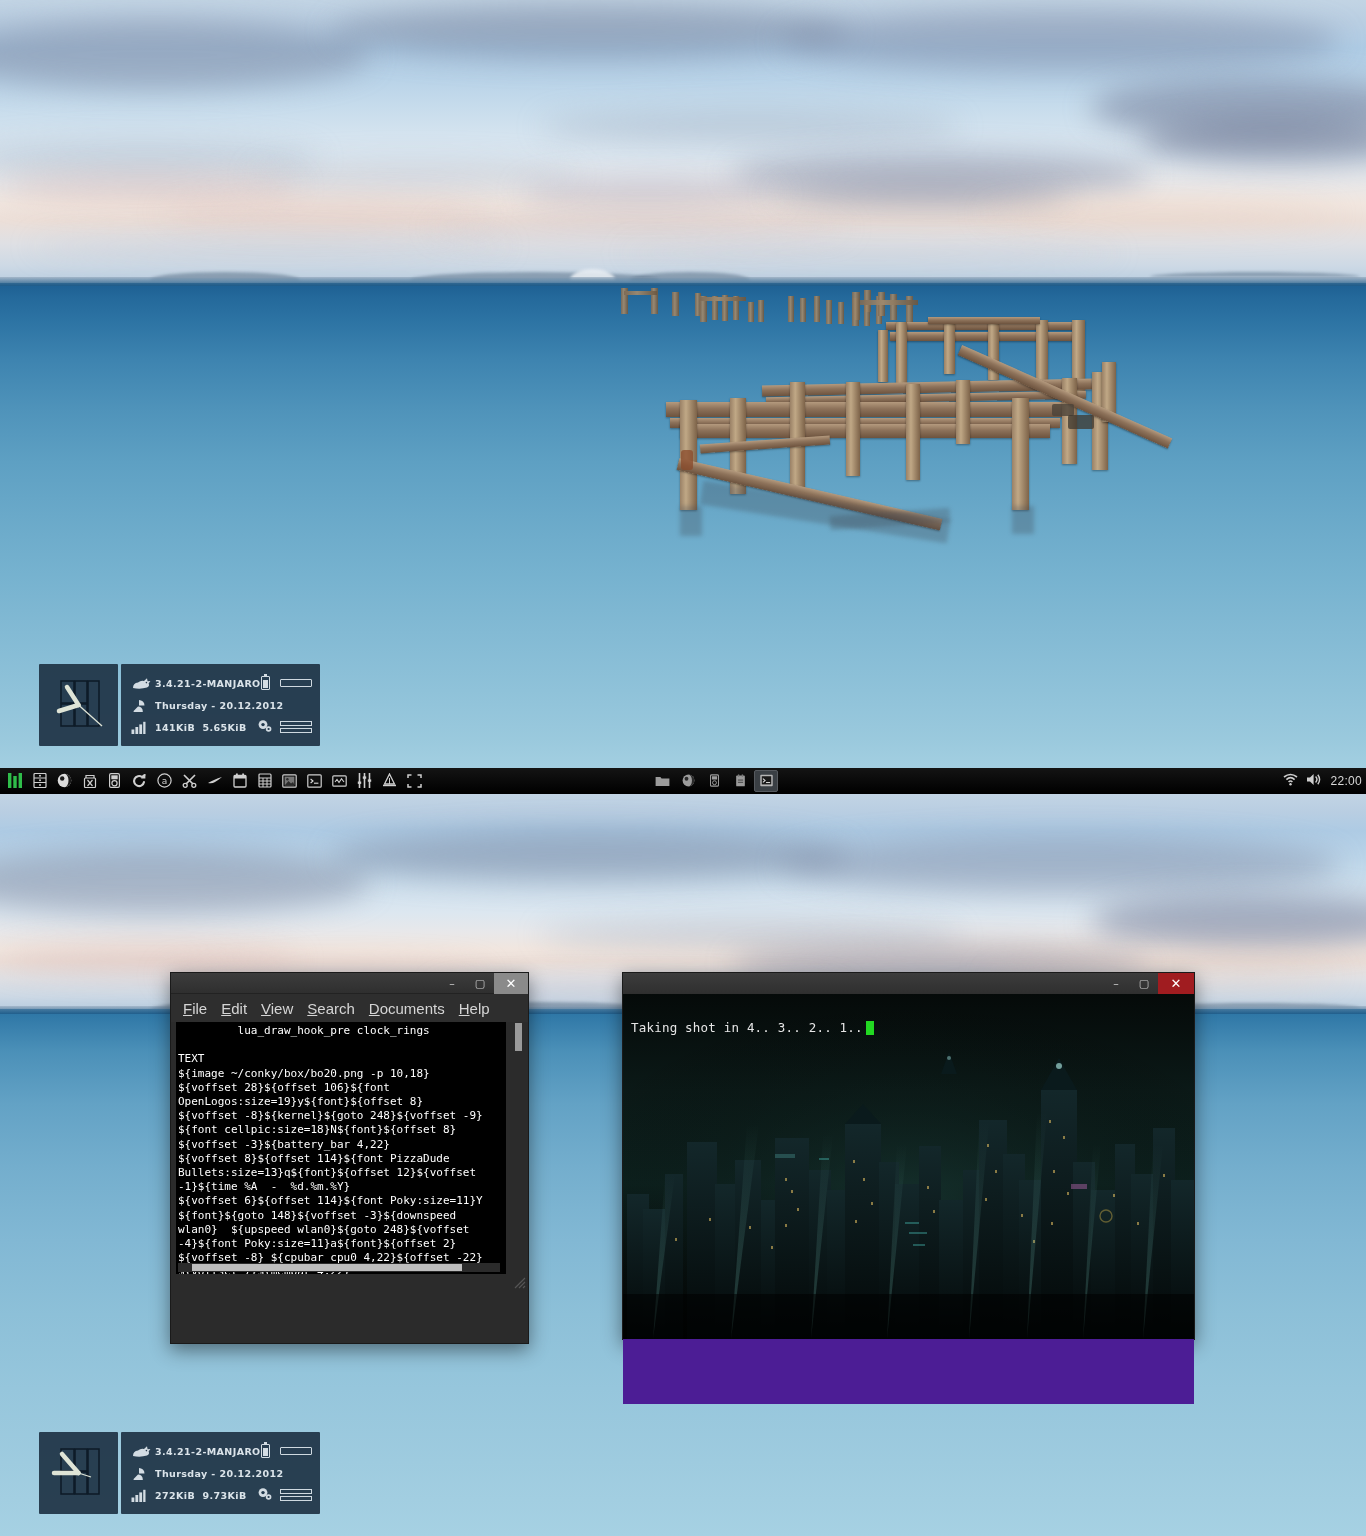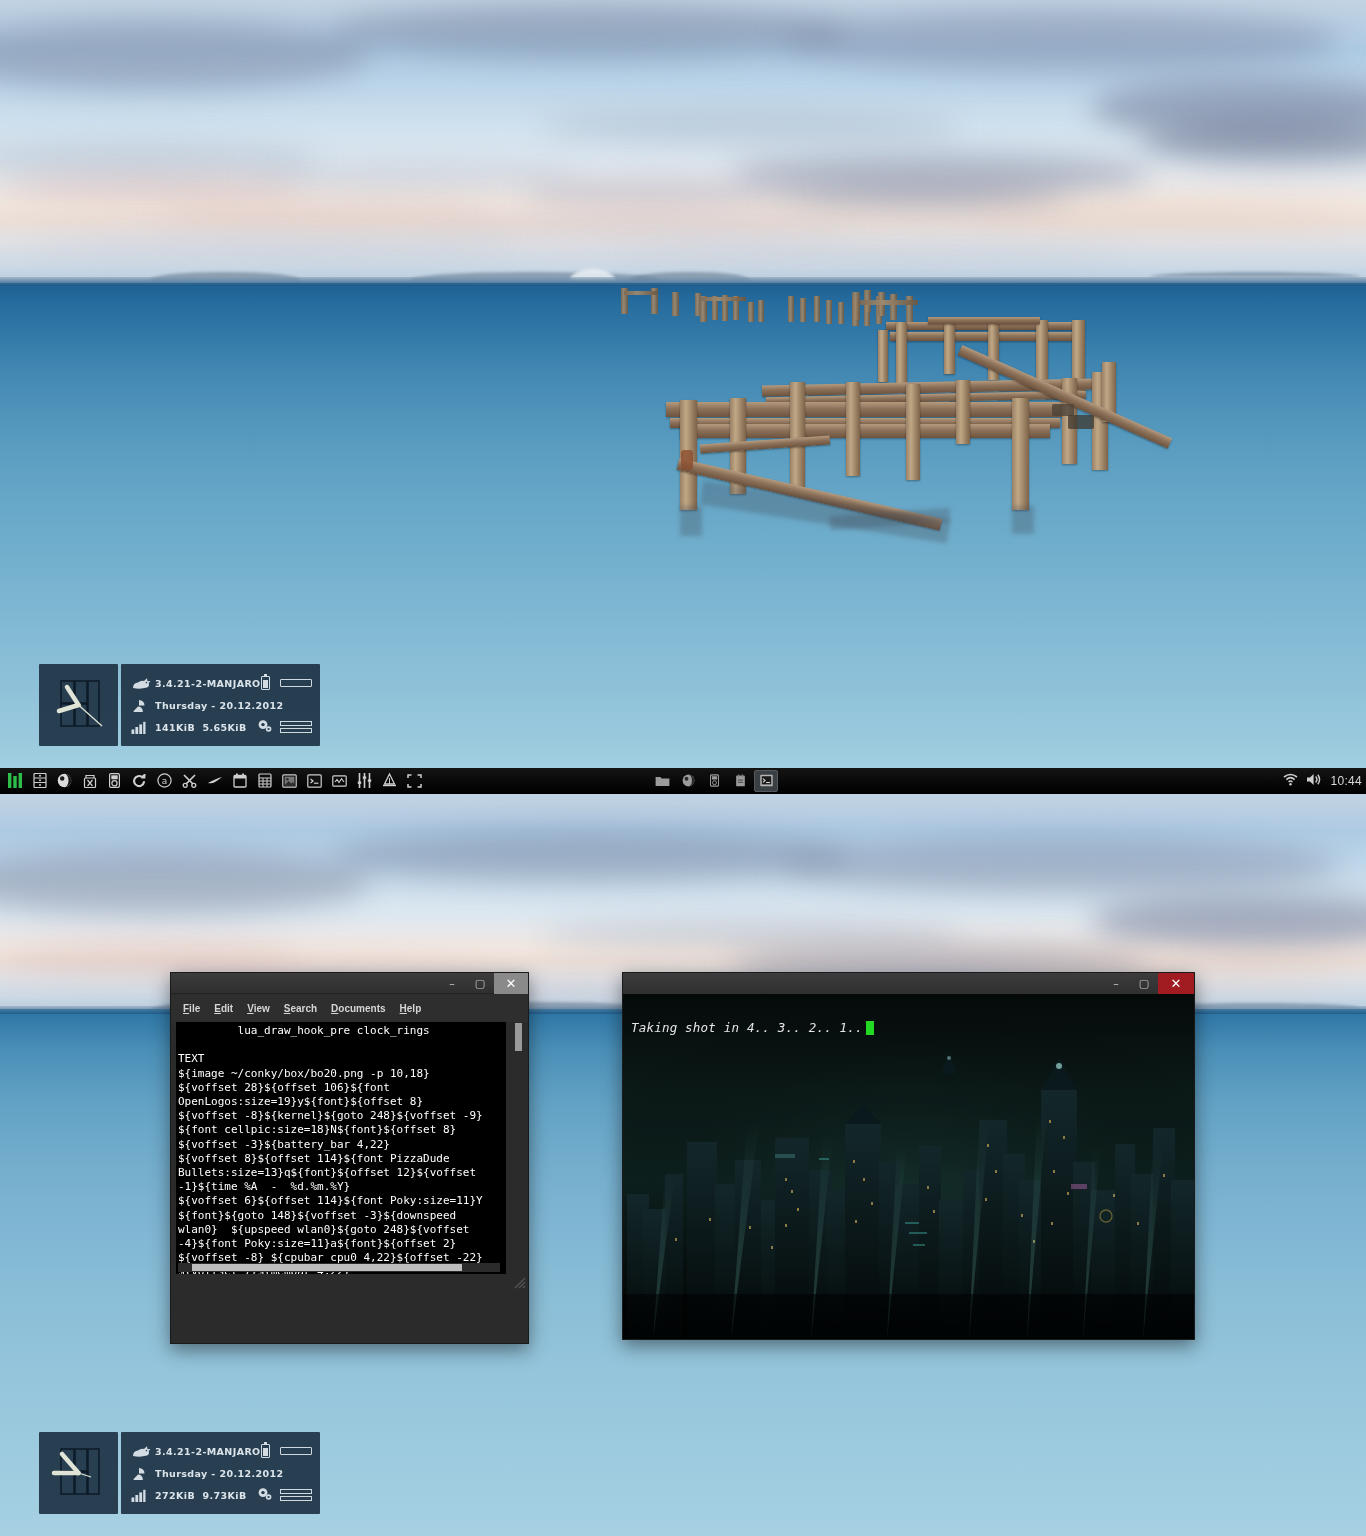--- a/index.html
+++ b/index.html
@@ -151,21 +151,21 @@
   }
   .ge-btn {
     width: 28px; height: 21px; display: flex; align-items: center; justify-content: center;
     color: #cfcfcf; font-size: 11px;
   }
   .ge-btn.close { background: #8a8a8a; color: #fff; width: 34px; font-size: 13px; }
   .ge-menubar {
     height: 28px; display: flex; align-items: center; padding-left: 12px; gap: 14px;
     background: #2e2e2e;
   }
-  .ge-menu { color: #d5d5d5; font-size: 10px; font-family: "Liberation Sans", sans-serif; font-weight: bold; }
+  .ge-menu { color: #d5d5d5; font-size: 15px; font-family: "Liberation Sans", sans-serif; }
   .ge-menu u { text-decoration: underline; }
   .ge-tabbar { height: 24px; background: #232323; display: flex; align-items: flex-end; padding-left: 8px; }
   .ge-tab {
     height: 22px; background: #3a3a3a; display: flex; align-items: center; gap: 5px;
     padding: 0 7px 0 6px; border-radius: 2px 2px 0 0;
   }
   .ge-tab-label { color: #e2e2e2; font-size: 11px; font-family: "Liberation Sans", sans-serif; }
   .ge-tab-close { color: #ddd; font-size: 10px; font-weight: bold; }
   .ge-body { position: relative; height: 268px; background: #2b2b2b; padding: 0 3px; }
   .ge-text {
@@ -188,23 +188,22 @@
     background: #111; border: 1px solid #1a1a1a;
     box-shadow: 0 6px 18px rgba(0,0,0,.45);
   }
   .tm-titlebar {
     height: 21px; background: linear-gradient(to bottom, #3c3c3c, #2f2f2f);
     display: flex; align-items: center; justify-content: flex-end;
   }
   .tm-btn { width: 28px; height: 21px; display:flex; align-items:center; justify-content:center; color:#cfcfcf; font-size:11px; }
   .tm-btn.close { background: #a01c20; color: #fff; width: 36px; font-size: 13px; }
   .tm-body {
-    position: relative; height: 345px; overflow: hidden;
-    background: #a16207;
-    font-style: italic;
+    position: relative; height: 410px; overflow: hidden;
+    background: #4c1d95;
   }
   .tm-city { position: absolute; left: 0; top: 0; width: 571px; height: 345px; }
   .tm-line {
     position: absolute; left: 8px; top: 26px;
     font-family: "DejaVu Sans Mono", monospace; font-size: 12.5px;
     color: #e6e6e6; letter-spacing: .2px; display: flex; align-items: center;
   }
   .tm-cursor { display: inline-block; width: 8px; height: 14px; background: #22d822; margin-left: 3px; }
 </style>
 </head>
@@ -489,21 +488,21 @@
             <circle cx="7.5" cy="11.2" r="1.2" fill="#cfcfcf"></circle>
           </svg>
       </div>
       <div>
         <svg width="16" height="13" viewBox="0 0 16 13">
             <path d="M1 4.5 L4 4.5 L7.6 1 L7.6 12 L4 8.5 L1 8.5 Z" fill="#cfcfcf"></path>
             <path d="M9.6 3.6 Q12.4 6.5 9.6 9.4" fill="none" stroke="#cfcfcf" stroke-width="1.4"></path>
             <path d="M11.8 1.8 Q15.4 6.5 11.8 11.2" fill="none" stroke="#cfcfcf" stroke-width="1.4"></path>
           </svg>
       </div>
-      <div class="tb-clock">10:44</div>
+      <div class="tb-clock">22:00</div>
     </div>
   </div>
 
   <div class="conky" style="left:39px; top:664px;">
     <div class="conky-clockbox">
       <svg width="79" height="82" viewBox="0 0 79 82">
         <g fill="none" stroke="#0c1a26" stroke-width="1.5">
           <rect x="22" y="17" width="13" height="22"></rect>
           <rect x="36" y="17" width="12" height="22"></rect>
           <rect x="49" y="17" width="11" height="45"></rect>

